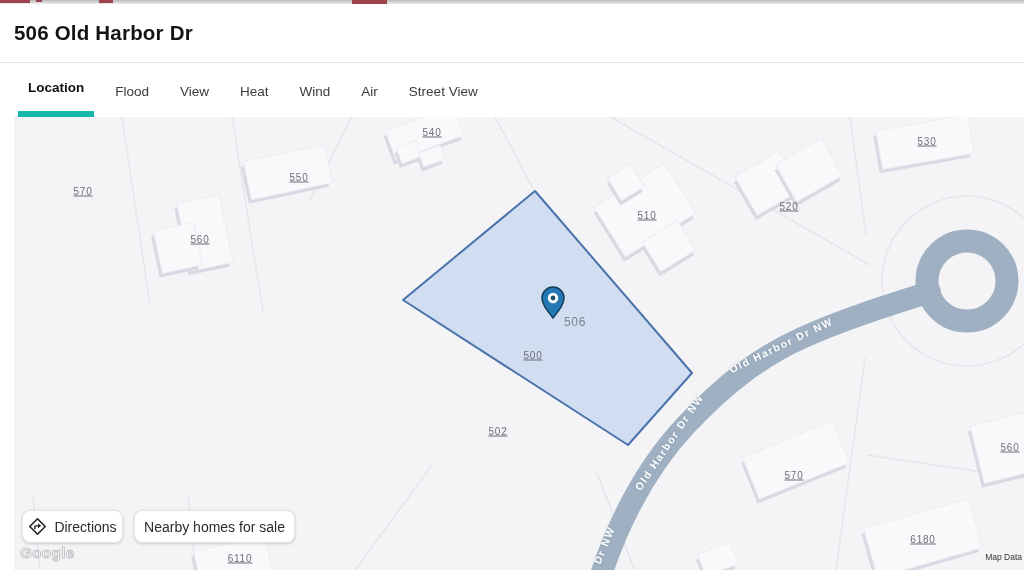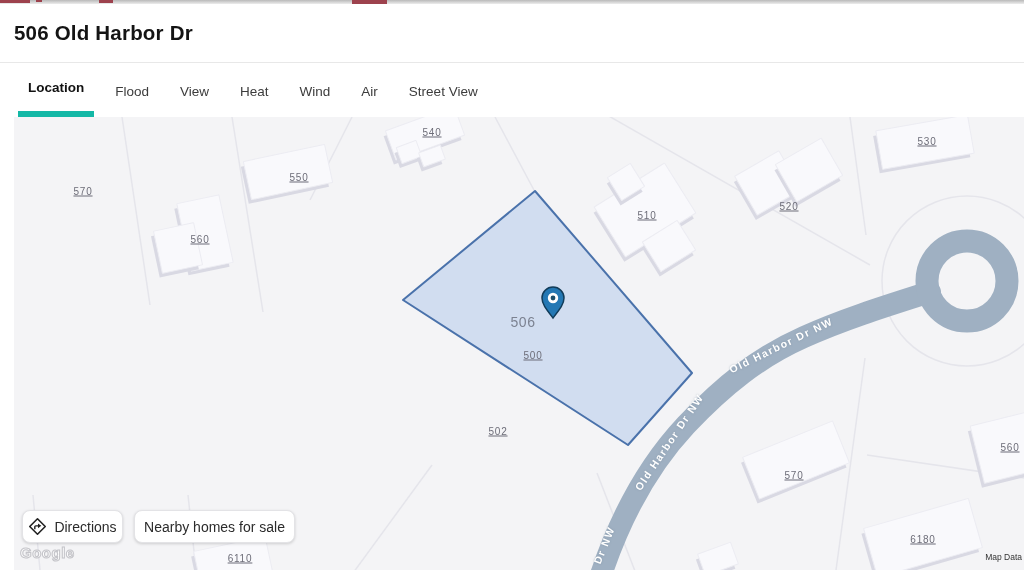--- a/index.html
+++ b/index.html
@@ -28,22 +28,22 @@
     font-size:13.5px;color:#3c3c3c;cursor:pointer;box-sizing:border-box;}
   .tab.active{font-weight:bold;color:#111;border-bottom:6px solid #14b8a6;padding-top:0;}
   
   .map{position:absolute;left:14px;top:117px;width:1010px;height:453px;
     background:#f4f4f6;overflow:hidden;}
   .map-svg{position:absolute;left:0;top:0;}
   .bld{position:absolute;background:#f9f9fc;border:1px solid #ececf2;
     box-shadow:-4px 4px 0 -1px #d9d9e3;border-radius:1px;}
   .lot-label{position:absolute;transform:translate(-50%,-50%);
     font-size:10px;color:#6d6d78;letter-spacing:.8px;white-space:nowrap;z-index:5;text-decoration:underline;}
-  .pin-label{position:absolute;left:509px;top:205px;transform:translate(-50%,-50%);
-    font-size:14px;color:#7c8291;letter-spacing:.6px;z-index:6;}
+  .pin-label{position:absolute;left:561px;top:205px;transform:translate(-50%,-50%);
+    font-size:12px;color:#7c8291;letter-spacing:.6px;z-index:6;}
   .street-label{position:absolute;font-size:10.5px;font-weight:600;color:#ffffff;
     letter-spacing:1.5px;white-space:nowrap;z-index:4;
     text-shadow:0 0 2px rgba(110,130,150,.55);}
   .sl1{left:767px;top:228px;transform:translate(-50%,-50%) rotate(-26deg);}
   .sl2{left:655px;top:325px;transform:translate(-50%,-50%) rotate(-56deg);}
   .sl3{left:590px;top:428px;transform:translate(-50%,-50%) rotate(-68deg);}
   
   .map-btn{position:absolute;top:393px;height:33px;background:#fff;
     border:1px solid #e3e3e6;border-radius:8px;box-shadow:0 1px 3px rgba(0,0,0,.16);
     display:flex;align-items:center;justify-content:center;gap:7px;

